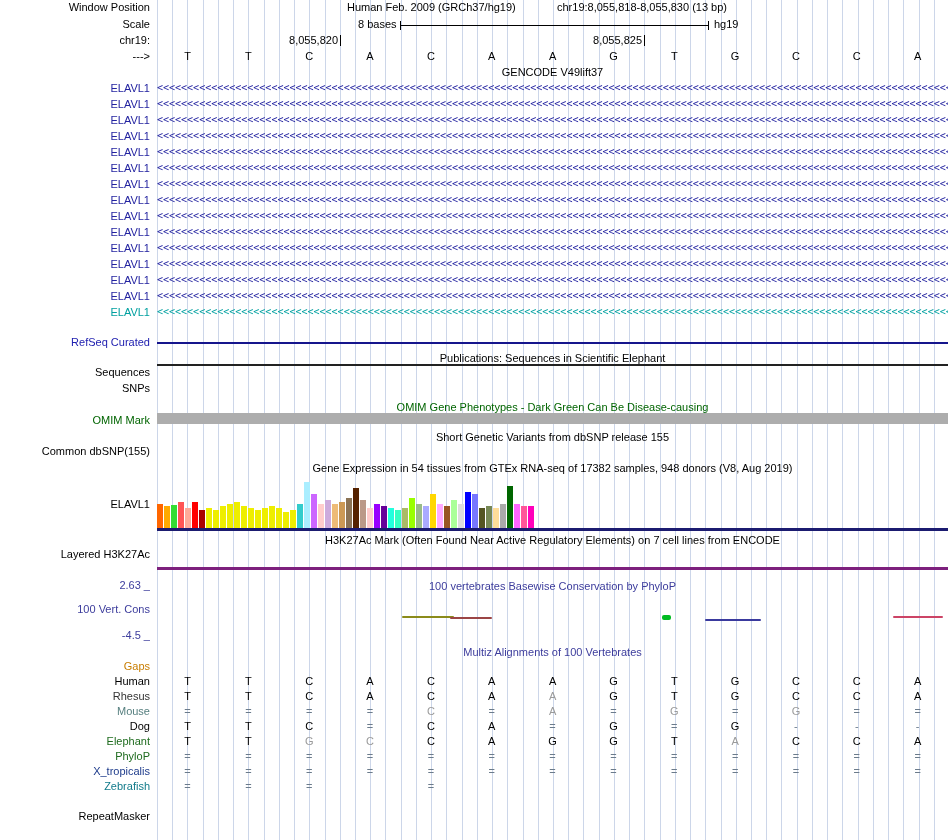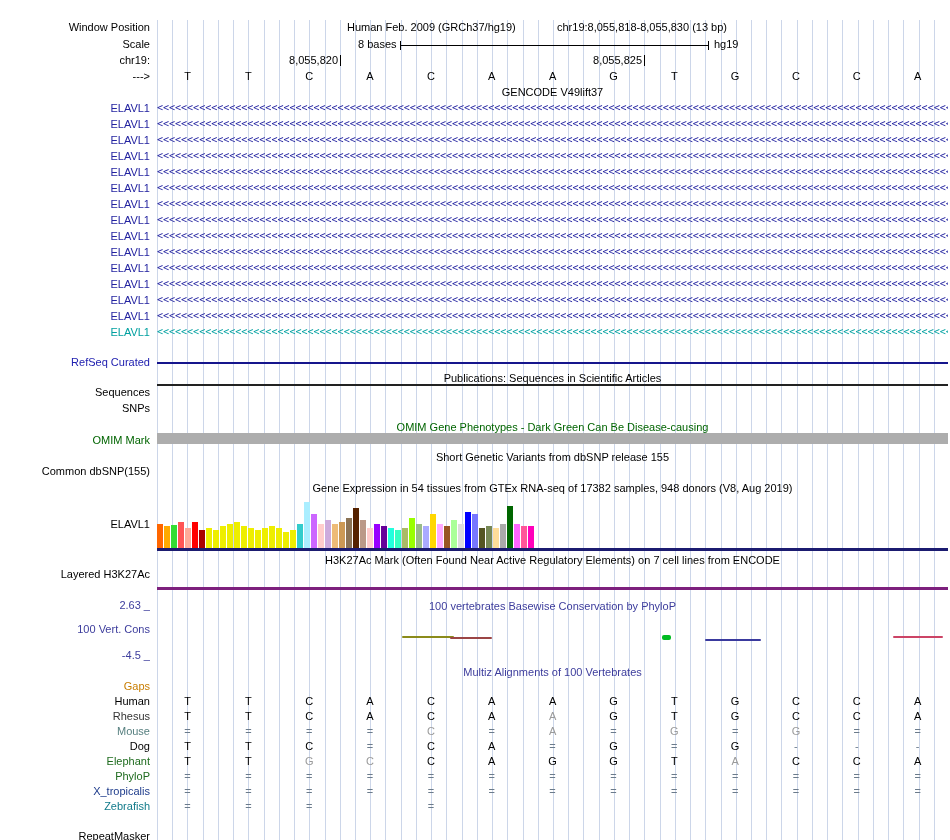--- a/index.html
+++ b/index.html
@@ -1,18 +1,18 @@
 <!DOCTYPE html>
 <html><head>
 <meta charset="utf-8">
 <style>
   *{margin:0;padding:0;box-sizing:border-box;}
   html,body{width:950px;height:840px;background:#fff;overflow:hidden;}
   body{position:relative;font-family:"Liberation Sans","DejaVu Sans",sans-serif;font-size:11px;color:#000;}
-  #browser{position:absolute;inset:0;margin-top:20px;}
+  #browser{position:absolute;inset:0;}
   #grid{position:absolute;left:157px;top:0;width:792px;height:840px;
         background:repeating-linear-gradient(to right,#ccd6e9 0,#ccd6e9 1px,transparent 1px,transparent 15.23px);}
   .lbl{position:absolute;left:0;width:153px;text-align:right;padding-right:3px;white-space:nowrap;line-height:13px;}
   .abs{position:absolute;white-space:nowrap;line-height:13px;}
   .trk{position:absolute;left:157px;width:791px;}
   .title{position:absolute;left:157px;width:791px;text-align:center;line-height:13px;}
   .hline{position:absolute;left:157px;width:791px;}
   .cellrow{position:absolute;left:157px;width:791px;height:15px;}
   .cell{position:absolute;top:0;width:61px;text-align:center;line-height:15px;}
   .arrowrow{position:absolute;left:157px;width:791px;height:16px;line-height:16px;overflow:hidden;
@@ -82,21 +82,21 @@
       <div class="cell" style="left: 547.615px;">G</div>
       <div class="cell" style="left: 608.462px;">C</div>
       <div class="cell" style="left: 669.308px;">C</div>
       <div class="cell" style="left: 730.154px;">A</div>
     </div>
 
   <div class="title" style="top:66px">GENCODE V49lift37</div>
 
   <div class="hline" style="top:342px;height:2px;background:#15158c"></div>
 
-  <div class="title" style="top:352px">Publications: Sequences in Scientific Articles</div>
+  <div class="title" style="top:352px">Publications: Sequences in Scientific Elephant</div>
   <div class="hline" style="top:364px;height:2px;background:#222222"></div>
 
   <div class="title green" style="top:401px">OMIM Gene Phenotypes - Dark Green Can Be Disease-causing</div>
   <div class="hline" style="top:413px;height:11px;background:#adadad"></div>
 
   <div class="title" style="top:431px">Short Genetic Variants from dbSNP release 155</div>
 
   <div class="title" style="top:462px">Gene Expression in 54 tissues from GTEx RNA-seq of 17382 samples, 948 donors (V8, Aug 2019)</div>
   <div id="gtex-chart" class="trk" style="top:482px;height:46px">
       <div class="gbar" style="left: 0px; width: 6px; top: 22px; height: 24px; background: rgb(255, 102, 0);"></div>

